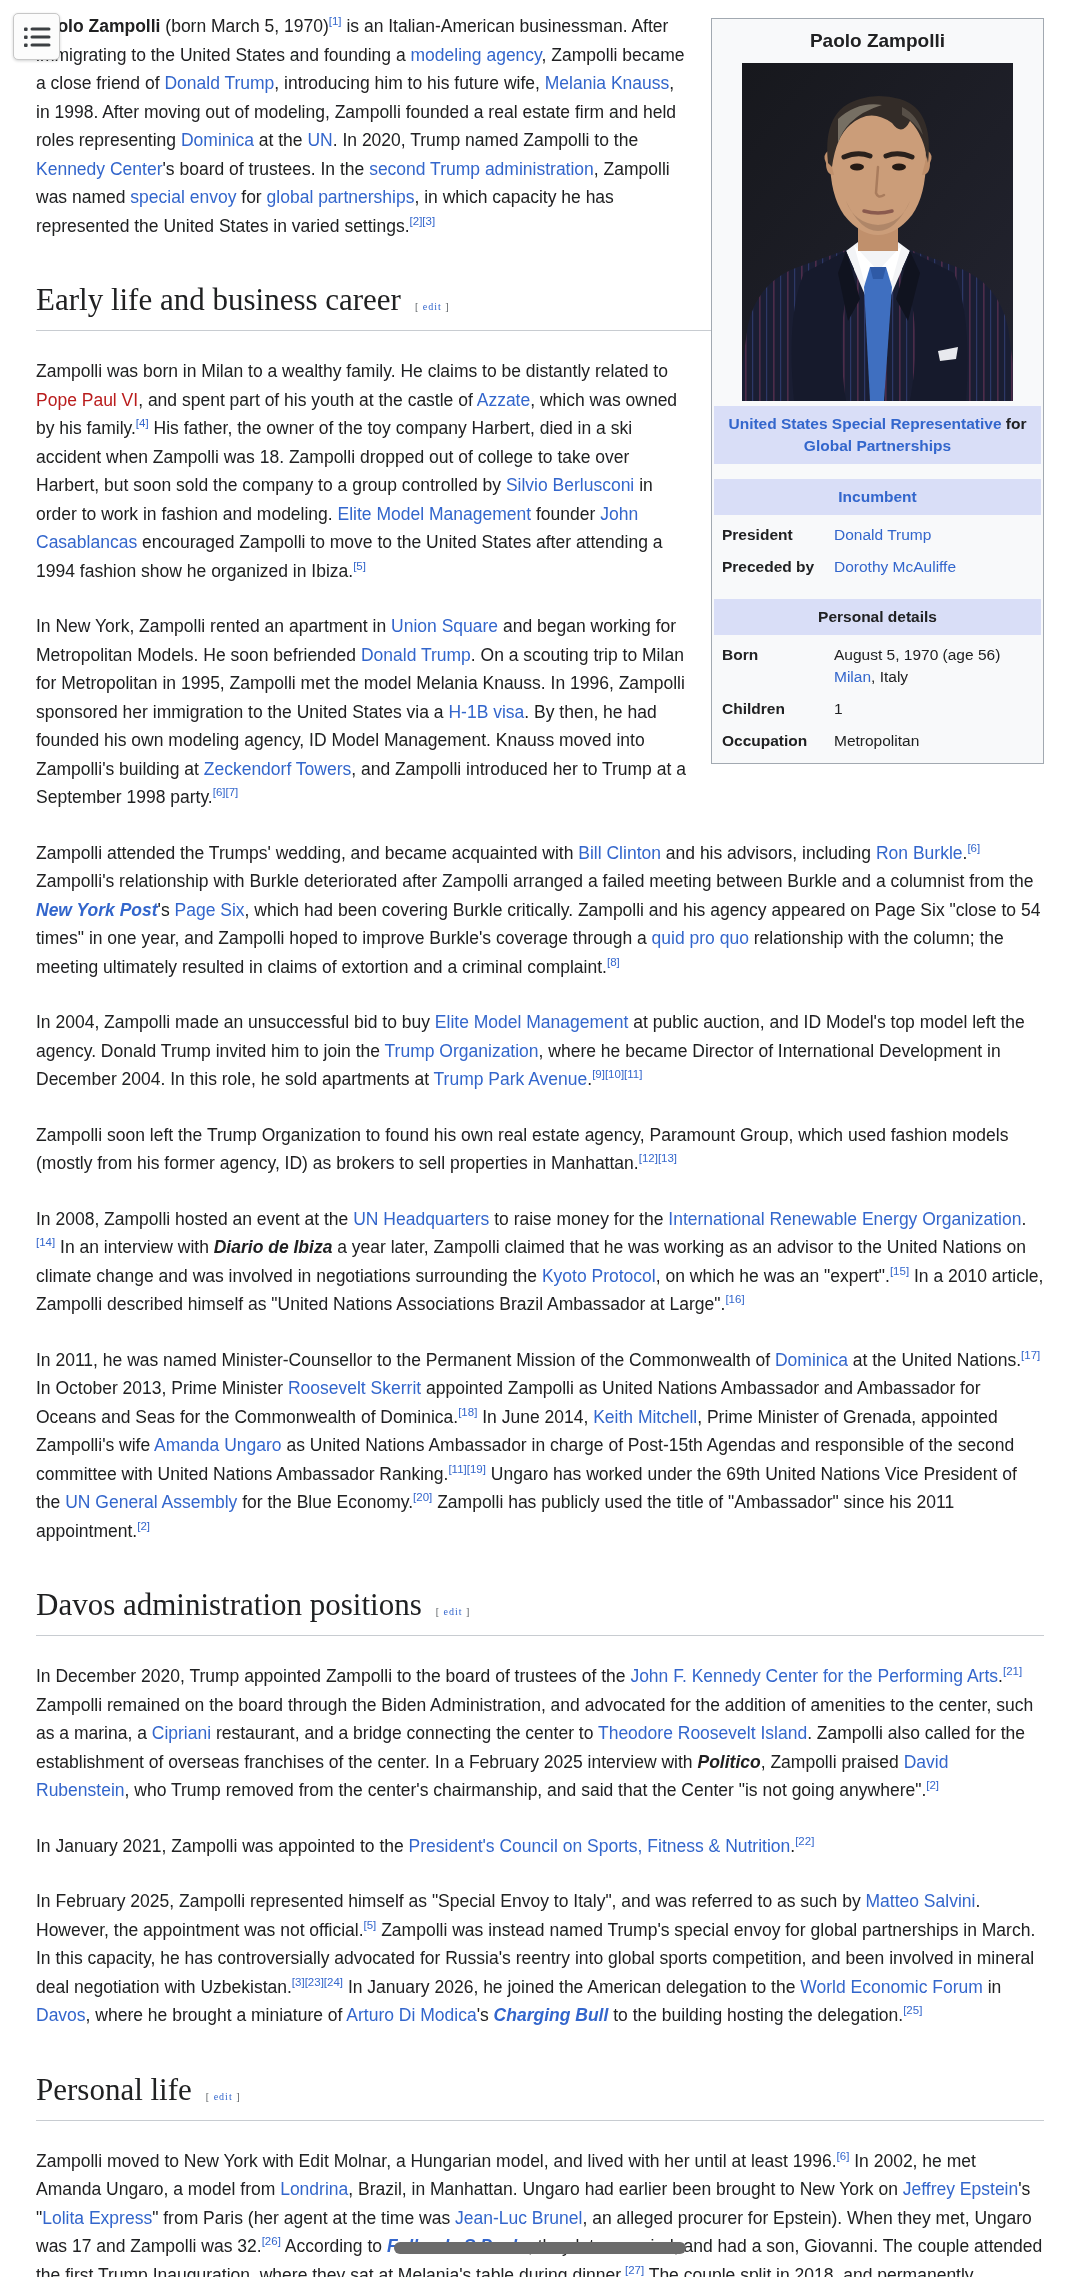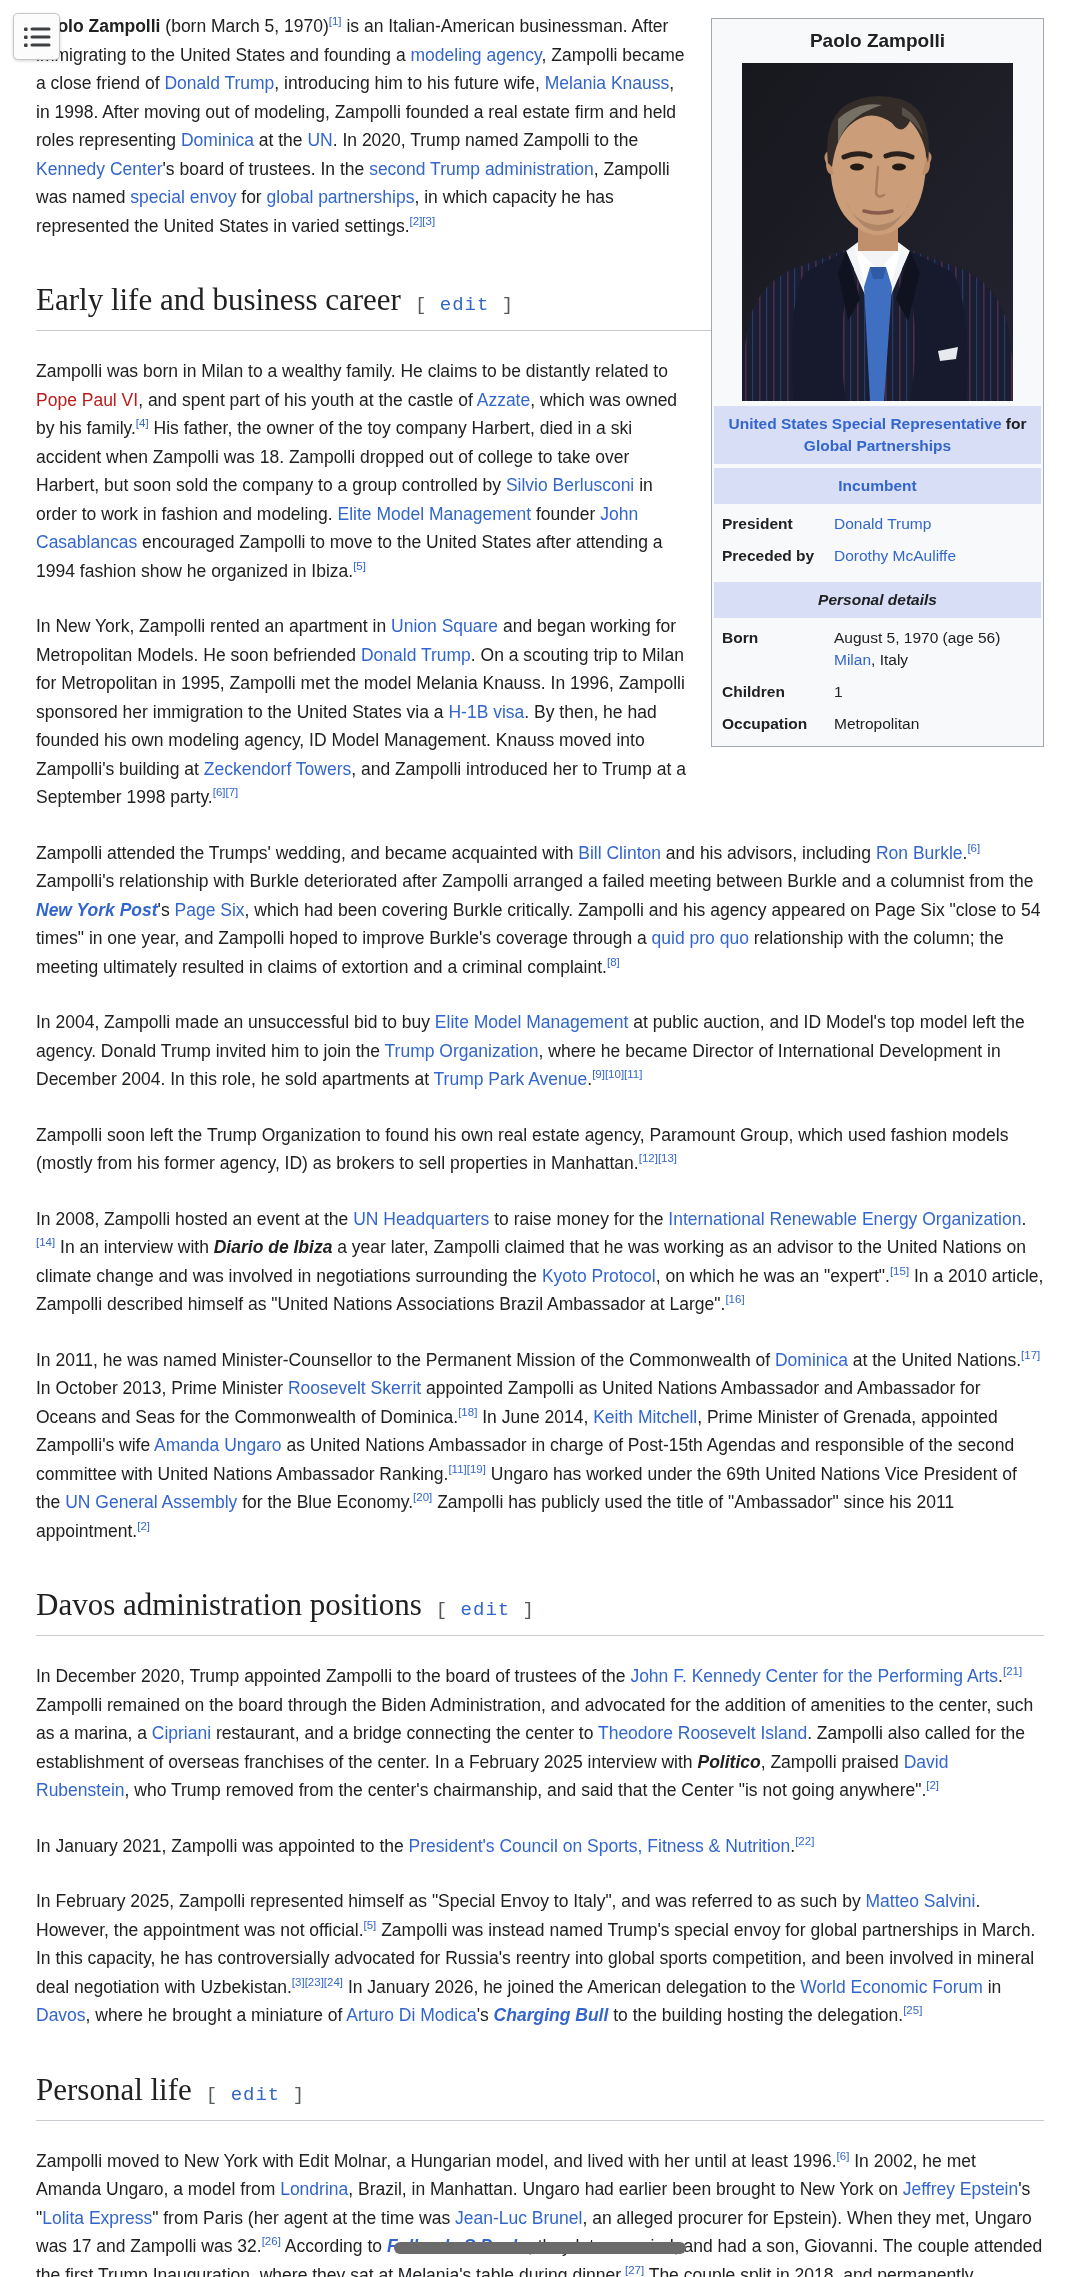--- a/index.html
+++ b/index.html
@@ -14,22 +14,22 @@
   a.wlink.visited{color:#b91c1c;}
   .it{font-style:italic;font-weight:bold;}
   .b{font-weight:bold;}
   sup.ref{font-size:11.5px;line-height:0;}
   sup.ref a{color:#3366cc;text-decoration:none;cursor:pointer;}
   h2.sect{
     font-family:"Liberation Serif","DejaVu Serif",serif;font-weight:400;
     font-size:31px;color:#202122;margin:42px 0 26px 0;padding-bottom:12px;
     border-bottom:1px solid #c8ccd1;
   }
-  .editsec{font-family:Liberation Mono, monospace;font-weight:400;
-    font-size:19px;color:#54595d;margin-left:14px;letter-spacing:1px;}
+  .editsec{font-family:Liberation Serif, serif;font-weight:400;
+    font-size:10px;color:#54595d;margin-left:14px;letter-spacing:1px;}
   .editsec a{color:#3366cc;text-decoration:none;cursor:pointer;}
 
   
   .toc-btn{
     position:absolute;left:13px;top:13px;width:47px;height:47px;z-index:5;
     background:#fcfcfc;border:1px solid #c7c7c7;border-radius:5px;
     box-shadow:0 1px 3px rgba(32,33,36,.2);
     display:flex;align-items:center;justify-content:center;padding:0;cursor:pointer;
   }
 
@@ -133,31 +133,31 @@
 
         <path d="M136 104 L134 130 Q136 136 142 132" stroke="#a97c5d" stroke-width="2.5" fill="none" stroke-linecap="round"></path>
 
         <path d="M122 148 Q136 152 150 148" stroke="#8a5a4e" stroke-width="3.5" fill="none" stroke-linecap="round"></path>
 
         <path d="M104 138 Q118 168 136 168 Q154 168 168 138 Q160 160 136 162 Q112 160 104 138 Z" fill="#5a4436" opacity="0.25"></path>
       </svg>
     </span>
 
     <div class="ib-banner"><a class="wlink">United States Special Representative</a><span class="b "> for </span><a class="wlink">Global Partnerships</a></div>
-    <div class="ib-banner" style="margin-top:4px;"><a class="wlink">Incumbent</a></div>
+    <div class="ib-banner" style="margin-top:15px;"><a class="wlink">Incumbent</a></div>
 
 
     <div class="ib-grid" id="ib-rows">
         <div class="ib-label">President</div>
         <div class="ib-val"><a class="wlink">Donald Trump</a></div>
         <div class="ib-label">Preceded by</div>
         <div class="ib-val"><a class="wlink">Dorothy McAuliffe</a></div>
       </div>
 
-    <div class="ib-banner" style="margin-top:4px;font-style:italic;">Personal details</div>
+    <div class="ib-banner" style="margin-top:10px;">Personal details</div>
 
     <div class="ib-grid" id="ib-rows2">
         <div class="ib-label">Born</div>
         <div class="ib-val"><span class="">August 5, 1970 (age 56)</span><br><a class="wlink">Milan</a><span class="">, Italy</span></div>
         <div class="ib-label">Children</div>
         <div class="ib-val"><span class="">1</span></div>
         <div class="ib-label">Occupation</div>
         <div class="ib-val"><span class="">Metropolitan</span></div>
       </div>
   </aside>

